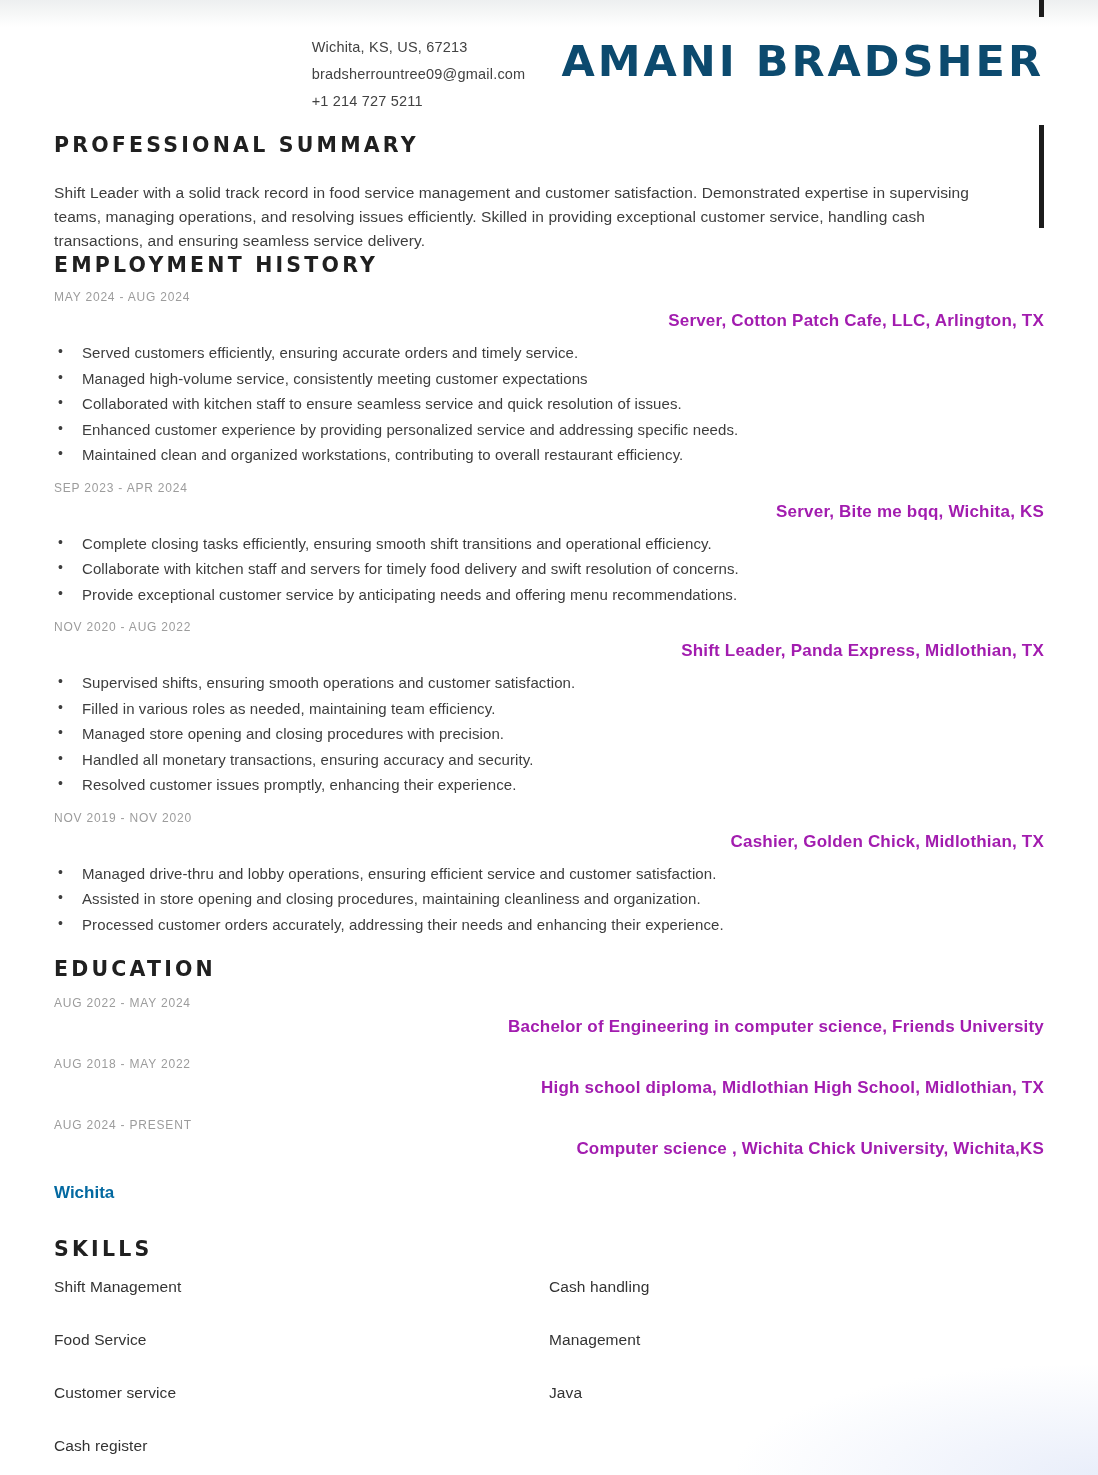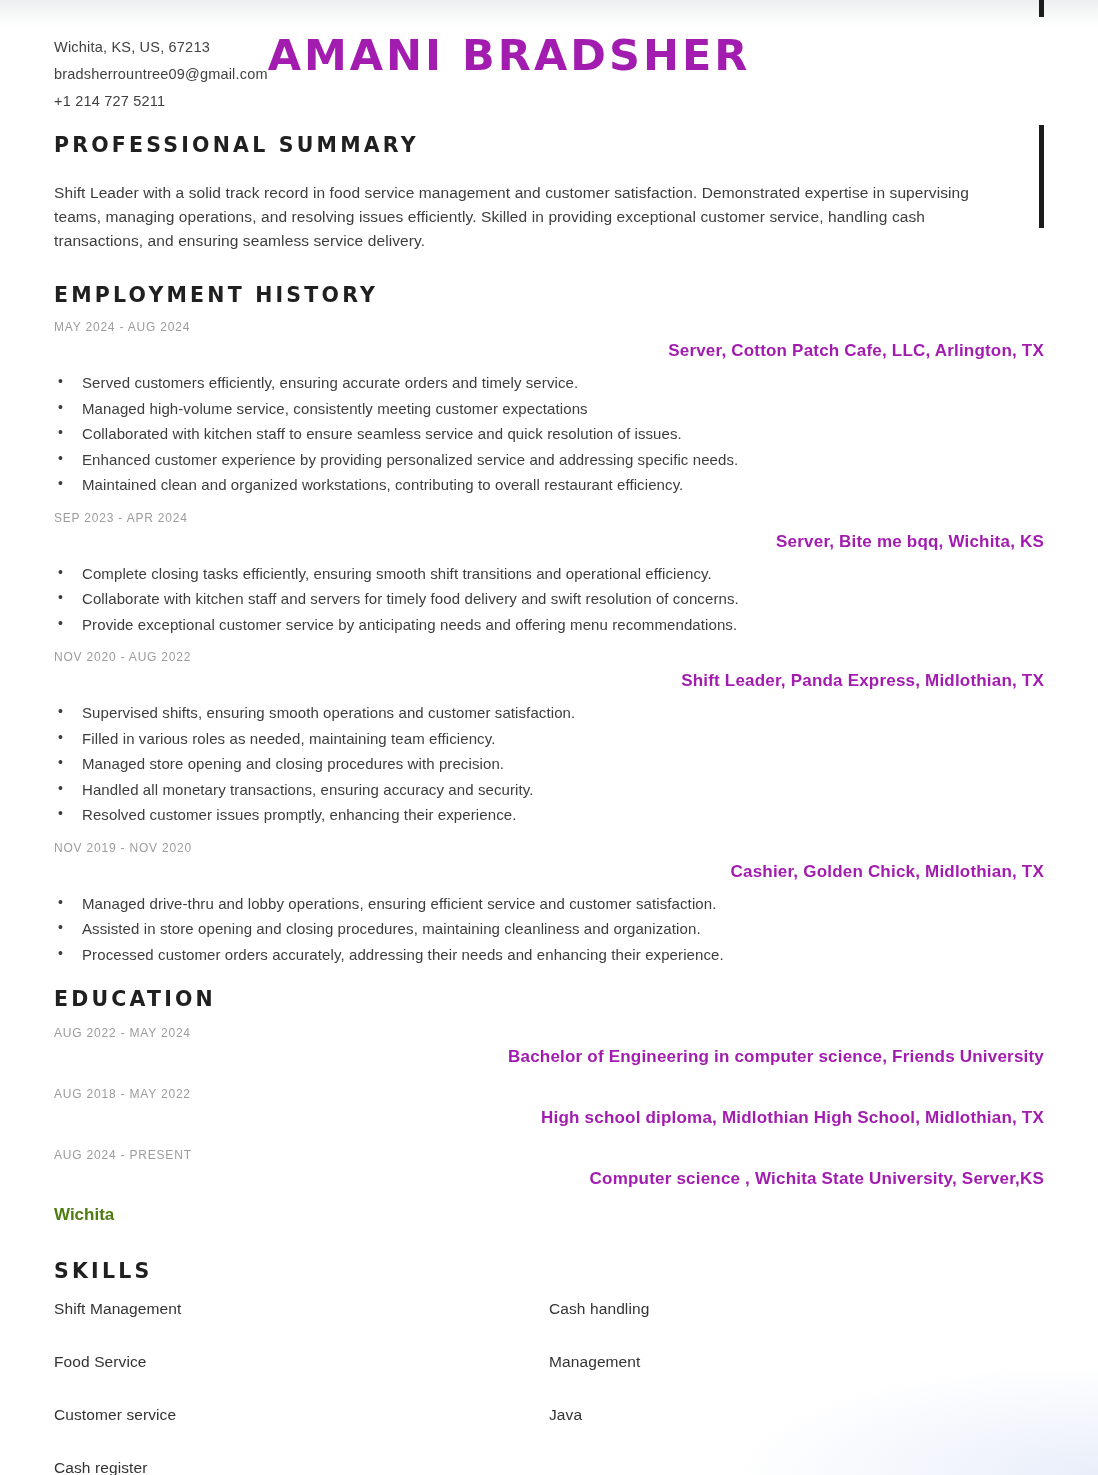--- a/index.html
+++ b/index.html
@@ -22,49 +22,49 @@
     pointer-events: none;
   }
   .accent-bar {
     position: absolute; left: 1039px; width: 5px; background: #1c1c1c;
   }
   .accent-bar.top { top: 0; height: 17px; }
   .accent-bar.summary { top: 125px; height: 103px; }
 
   .content { position: relative; padding: 34px 54px 0 54px; }
 
-  .header-row { display: flex; justify-content: flex-start; align-items: flex-start; }
+  .header-row { display: flex; justify-content: flex-end; align-items: flex-start; gap: 36px; }
   .contact div { font-size: 14.5px; line-height: 27px; color: #424242; letter-spacing: 0.2px; }
   .name {
     font-family: "DejaVu Sans", "Liberation Sans", sans-serif;
     font-size: 43px; font-weight: 800; letter-spacing: 3px;
-    color: #a21caf; line-height: 1; margin-top: 0; white-space: nowrap;
+    color: #0c4a6e; line-height: 1; margin-top: 6px; white-space: nowrap;
   }
 
   .section-title {
     font-family: "DejaVu Sans", "Liberation Sans", sans-serif;
     font-size: 20.5px; font-weight: 800; letter-spacing: 3.2px;
     color: #202020; line-height: 24px;
   }
   .summary-title { margin-top: 18px; }
   .summary-text { margin-top: 24px; font-size: 15.5px; line-height: 24px; color: #3d3d3d; max-width: 918px; letter-spacing: 0.1px; }
 
-  .employment-title { margin-top: 30px; }
+  .employment-title { }
   .job { margin-top: 12px; }
   .entry-dates { font-size: 12px; letter-spacing: 0.8px; color: #9c9c9c; line-height: 16px; }
   .entry-title { font-size: 17px; font-weight: 700; color: #a21caf; margin-top: 5px; line-height: 22px; letter-spacing: 0.2px; text-align: right; }
 
   ul.bullets { list-style: none; margin: 8px 0 9px 0; padding: 0; }
   ul.bullets li { position: relative; padding-left: 28px; font-size: 15px; line-height: 25.5px; color: #3d3d3d; letter-spacing: 0.1px; }
   ul.bullets .dot { position: absolute; left: 4px; top: -1px; font-size: 14px; color: #3d3d3d; }
 
   .education-title { margin-top: 20px; }
   .edu { margin-top: 14px; }
   .edu + .edu { margin-top: 18px; }
-  .edu-footnote { font-size: 17px; font-weight: 700; color: #4d7c0f; margin-top: 14px; line-height: 22px; }
+  .edu-footnote { font-size: 17px; font-weight: 700; color: #0369a1; margin-top: 22px; line-height: 22px; }
 
   .skills-title { margin-top: 33px; }
   .skills-grid {
     display: grid; grid-template-columns: 1fr 1fr;
     row-gap: 33px; margin-top: 16px;
   }
   .skill-item { font-size: 15.5px; line-height: 20px; color: #333333; letter-spacing: 0.1px; }
 </style>
 </head>
 <body>
@@ -139,21 +139,21 @@
   <div class="edu">
     <div class="entry-dates">AUG 2022 - MAY 2024</div>
     <div class="entry-title">Bachelor of Engineering in computer science, Friends University</div>
   </div>
   <div class="edu">
     <div class="entry-dates">AUG 2018 - MAY 2022</div>
     <div class="entry-title">High school diploma, Midlothian High School, Midlothian, TX</div>
   </div>
   <div class="edu">
     <div class="entry-dates">AUG 2024 - PRESENT</div>
-    <div class="entry-title">Computer science , Wichita State University, Server,KS</div>
+    <div class="entry-title">Computer science , Wichita Chick University, Wichita,KS</div>
   </div>
   <div class="edu-footnote">Wichita</div>
 
   <div class="section-title skills-title">SKILLS</div>
   <div class="skills-grid">
     <div class="skill-item">Shift Management</div>
     <div class="skill-item">Cash handling</div>
     <div class="skill-item">Food Service</div>
     <div class="skill-item">Management</div>
     <div class="skill-item">Customer service</div>

